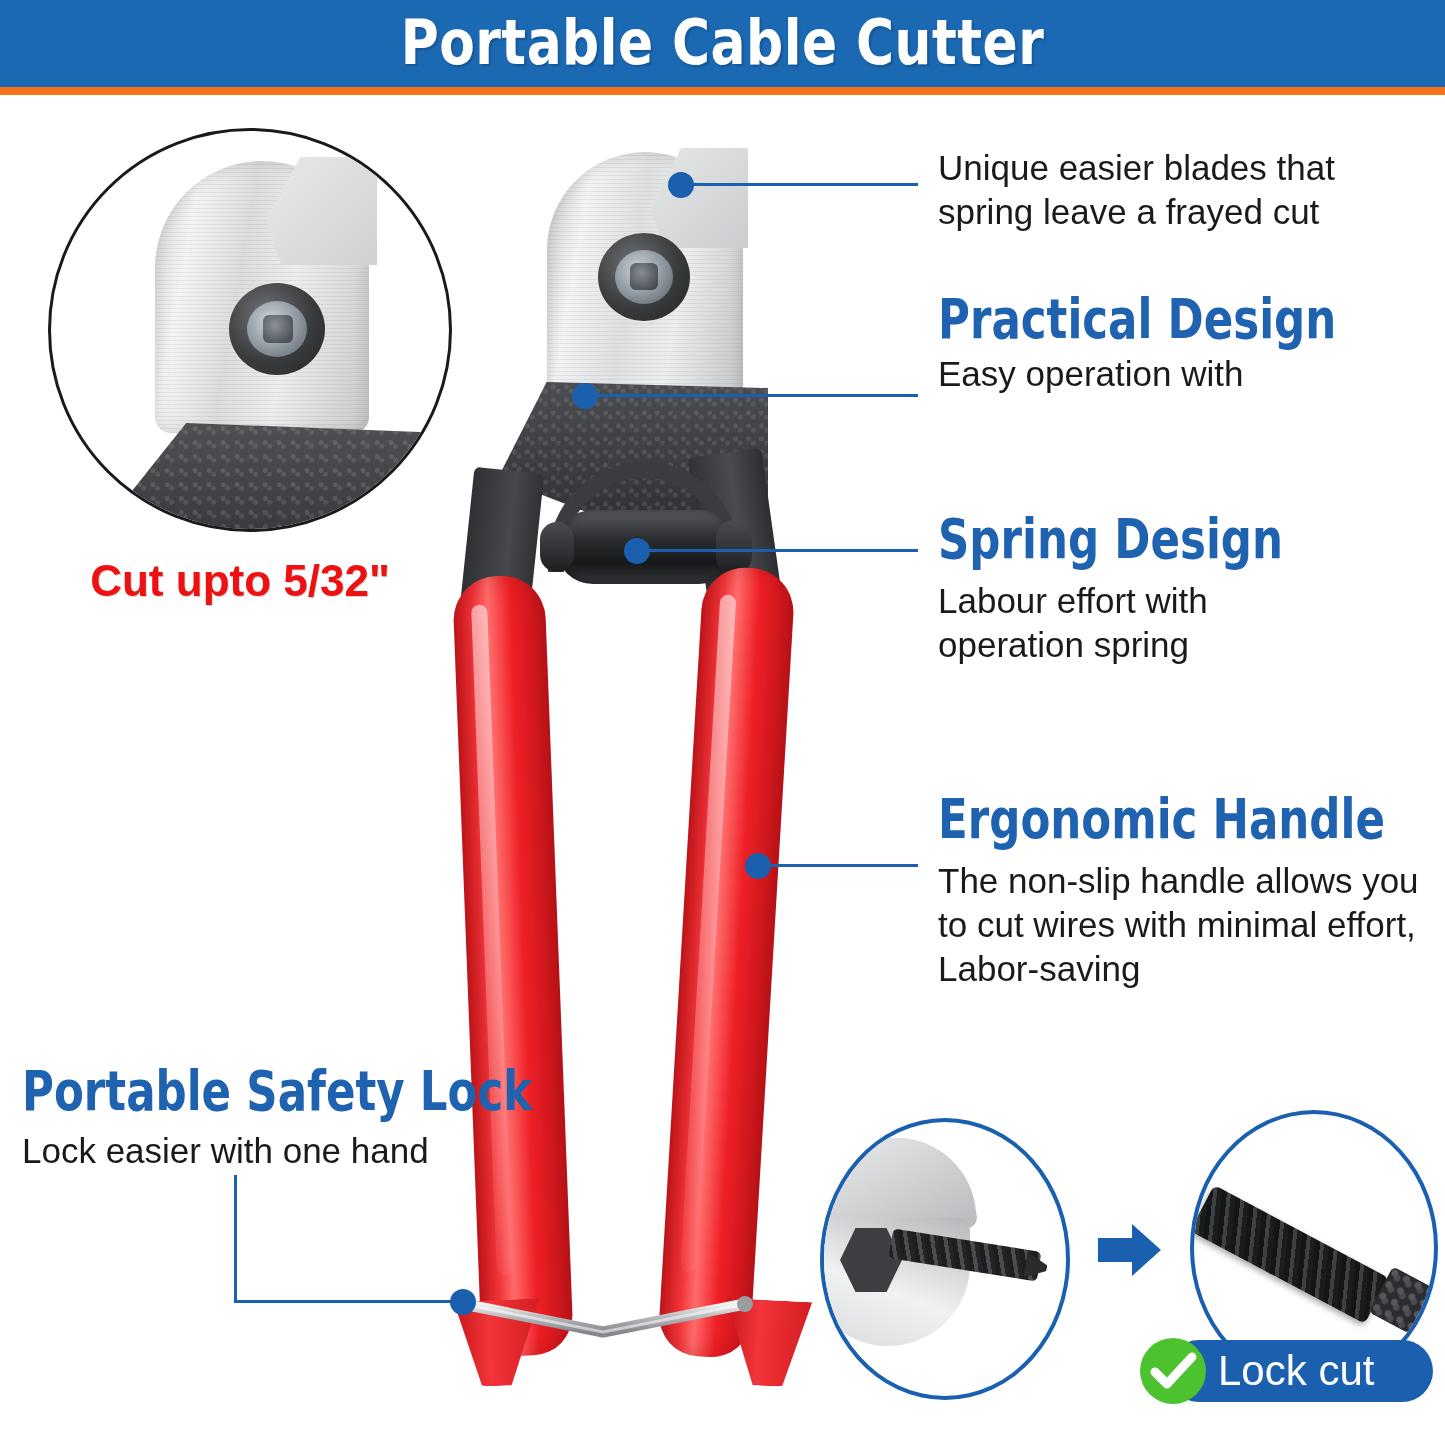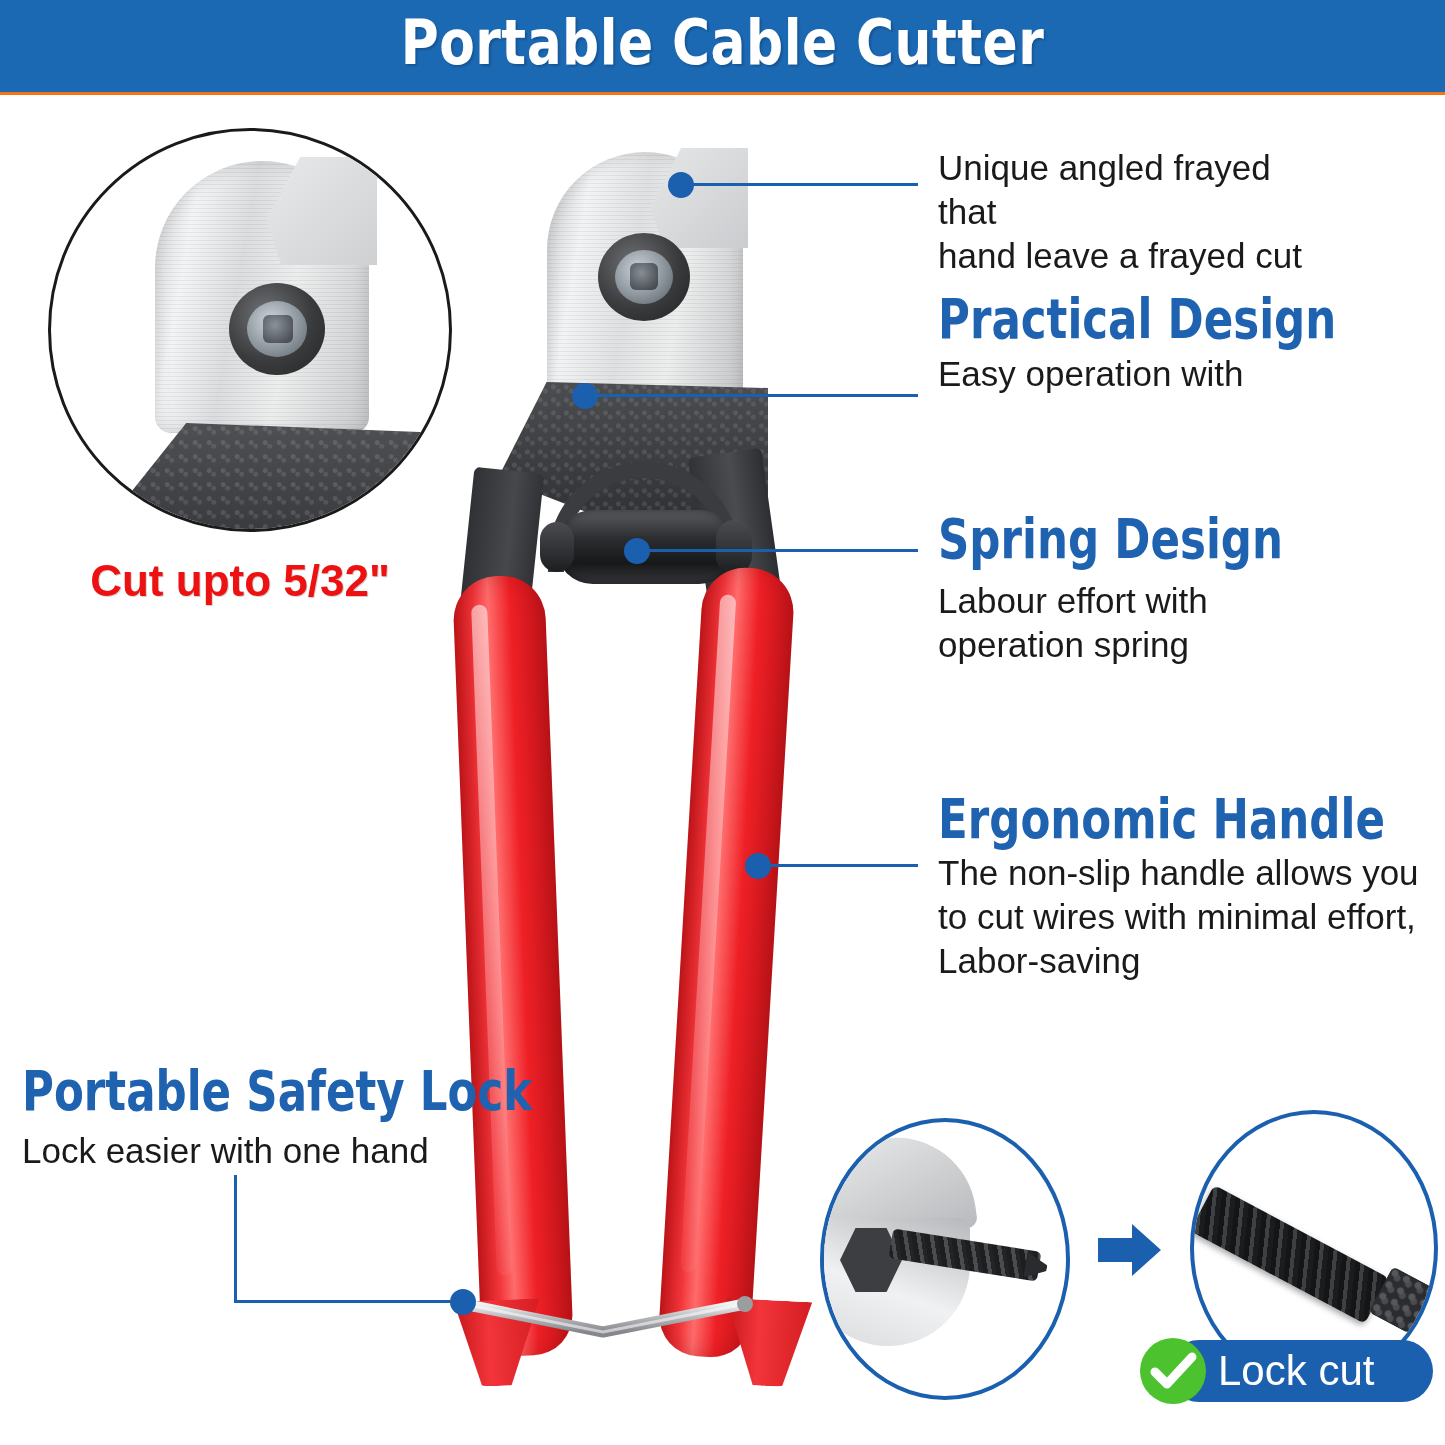--- a/index.html
+++ b/index.html
@@ -8,21 +8,21 @@
     width:1445px; height:1445px;
     font-family:"Liberation Sans", sans-serif;
     position:relative; overflow:hidden;
   }
   .stage { position:absolute; inset:0; }
 
   
   .banner {
     position:absolute; left:0; top:0; width:1445px; height:95px;
     background:#1B68B3;
-    border-bottom:3px solid #f97316;
+    border-bottom:8px solid #f97316;
   }
   .banner-title {
     position:absolute; left:0; top:6px; width:1445px;
     text-align:center;
     font-family:"Liberation Sans Narrow","DejaVu Sans Condensed","Liberation Sans",sans-serif;
     font-weight:bold; font-size:62px; color:#ffffff;
     letter-spacing:0.5px;
     transform:scaleX(0.93); transform-origin:center top;
     text-shadow:2px 2px 2px rgba(0,0,0,0.18);
   }
@@ -336,22 +336,22 @@
       <path d="M8,24 L148,52 L290,24" fill="none" stroke="url(#wireGrad)" stroke-width="11" stroke-linecap="round" stroke-linejoin="round"></path>
       <path d="M8,24 L148,52 L290,24" fill="none" stroke="rgba(255,255,255,0.55)" stroke-width="3" stroke-linecap="round" stroke-linejoin="round"></path>
       <circle cx="8" cy="24" r="8" fill="#9b9d9f"></circle>
       <circle cx="290" cy="24" r="8" fill="#9b9d9f"></circle>
     </svg>
   </div>
 
   <div class="cl-dot" style="left:668px; top:172px;"></div>
   <div class="cl-line cl-h" style="left:686px; top:183px; width:232px;"></div>
   <div class="feat-block" style="left:938px; top:146px; width:400px;">
-    <div class="feat-body">Unique angled frayed that</div>
-    <div class="feat-body">hand leave a frayed cut</div>
+    <div class="feat-body">Unique easier blades that</div>
+    <div class="feat-body">spring leave a frayed cut</div>
   </div>
 
   <div class="cl-dot" style="left:572px; top:383px;"></div>
   <div class="cl-line cl-h" style="left:590px; top:394px; width:328px;"></div>
   <div class="feat-block" style="left:938px; top:292px; width:420px;">
     <div class="feat-head">Practical Design</div>
     <div class="feat-body" style="margin-top:5px;">Easy operation with</div>
   </div>
 
   <div class="cl-dot" style="left:624px; top:538px;"></div>
@@ -359,21 +359,21 @@
   <div class="feat-block" style="left:938px; top:512px; width:420px;">
     <div class="feat-head">Spring Design</div>
     <div class="feat-body" style="margin-top:12px;">Labour effort with</div>
     <div class="feat-body">operation spring</div>
   </div>
 
   <div class="cl-dot" style="left:745px; top:853px;"></div>
   <div class="cl-line cl-h" style="left:763px; top:864px; width:155px;"></div>
   <div class="feat-block" style="left:938px; top:792px; width:500px;">
     <div class="feat-head">Ergonomic Handle</div>
-    <div class="feat-body" style="margin-top:4px;">The non-slip handle allows you</div>
+    <div class="feat-body" style="margin-top:12px;">The non-slip handle allows you</div>
     <div class="feat-body">to cut wires with minimal effort,</div>
     <div class="feat-body">Labor-saving</div>
   </div>
 
   <div class="feat-block" style="left:22px; top:1064px; width:460px;">
     <div class="feat-head">Portable Safety Lock</div>
     <div class="feat-body" style="margin-top:10px;">Lock easier with one hand</div>
   </div>
   <div class="cl-line cl-v" style="left:234px; top:1175px; height:128px;"></div>
   <div class="cl-line cl-h" style="left:234px; top:1300px; width:232px;"></div>

